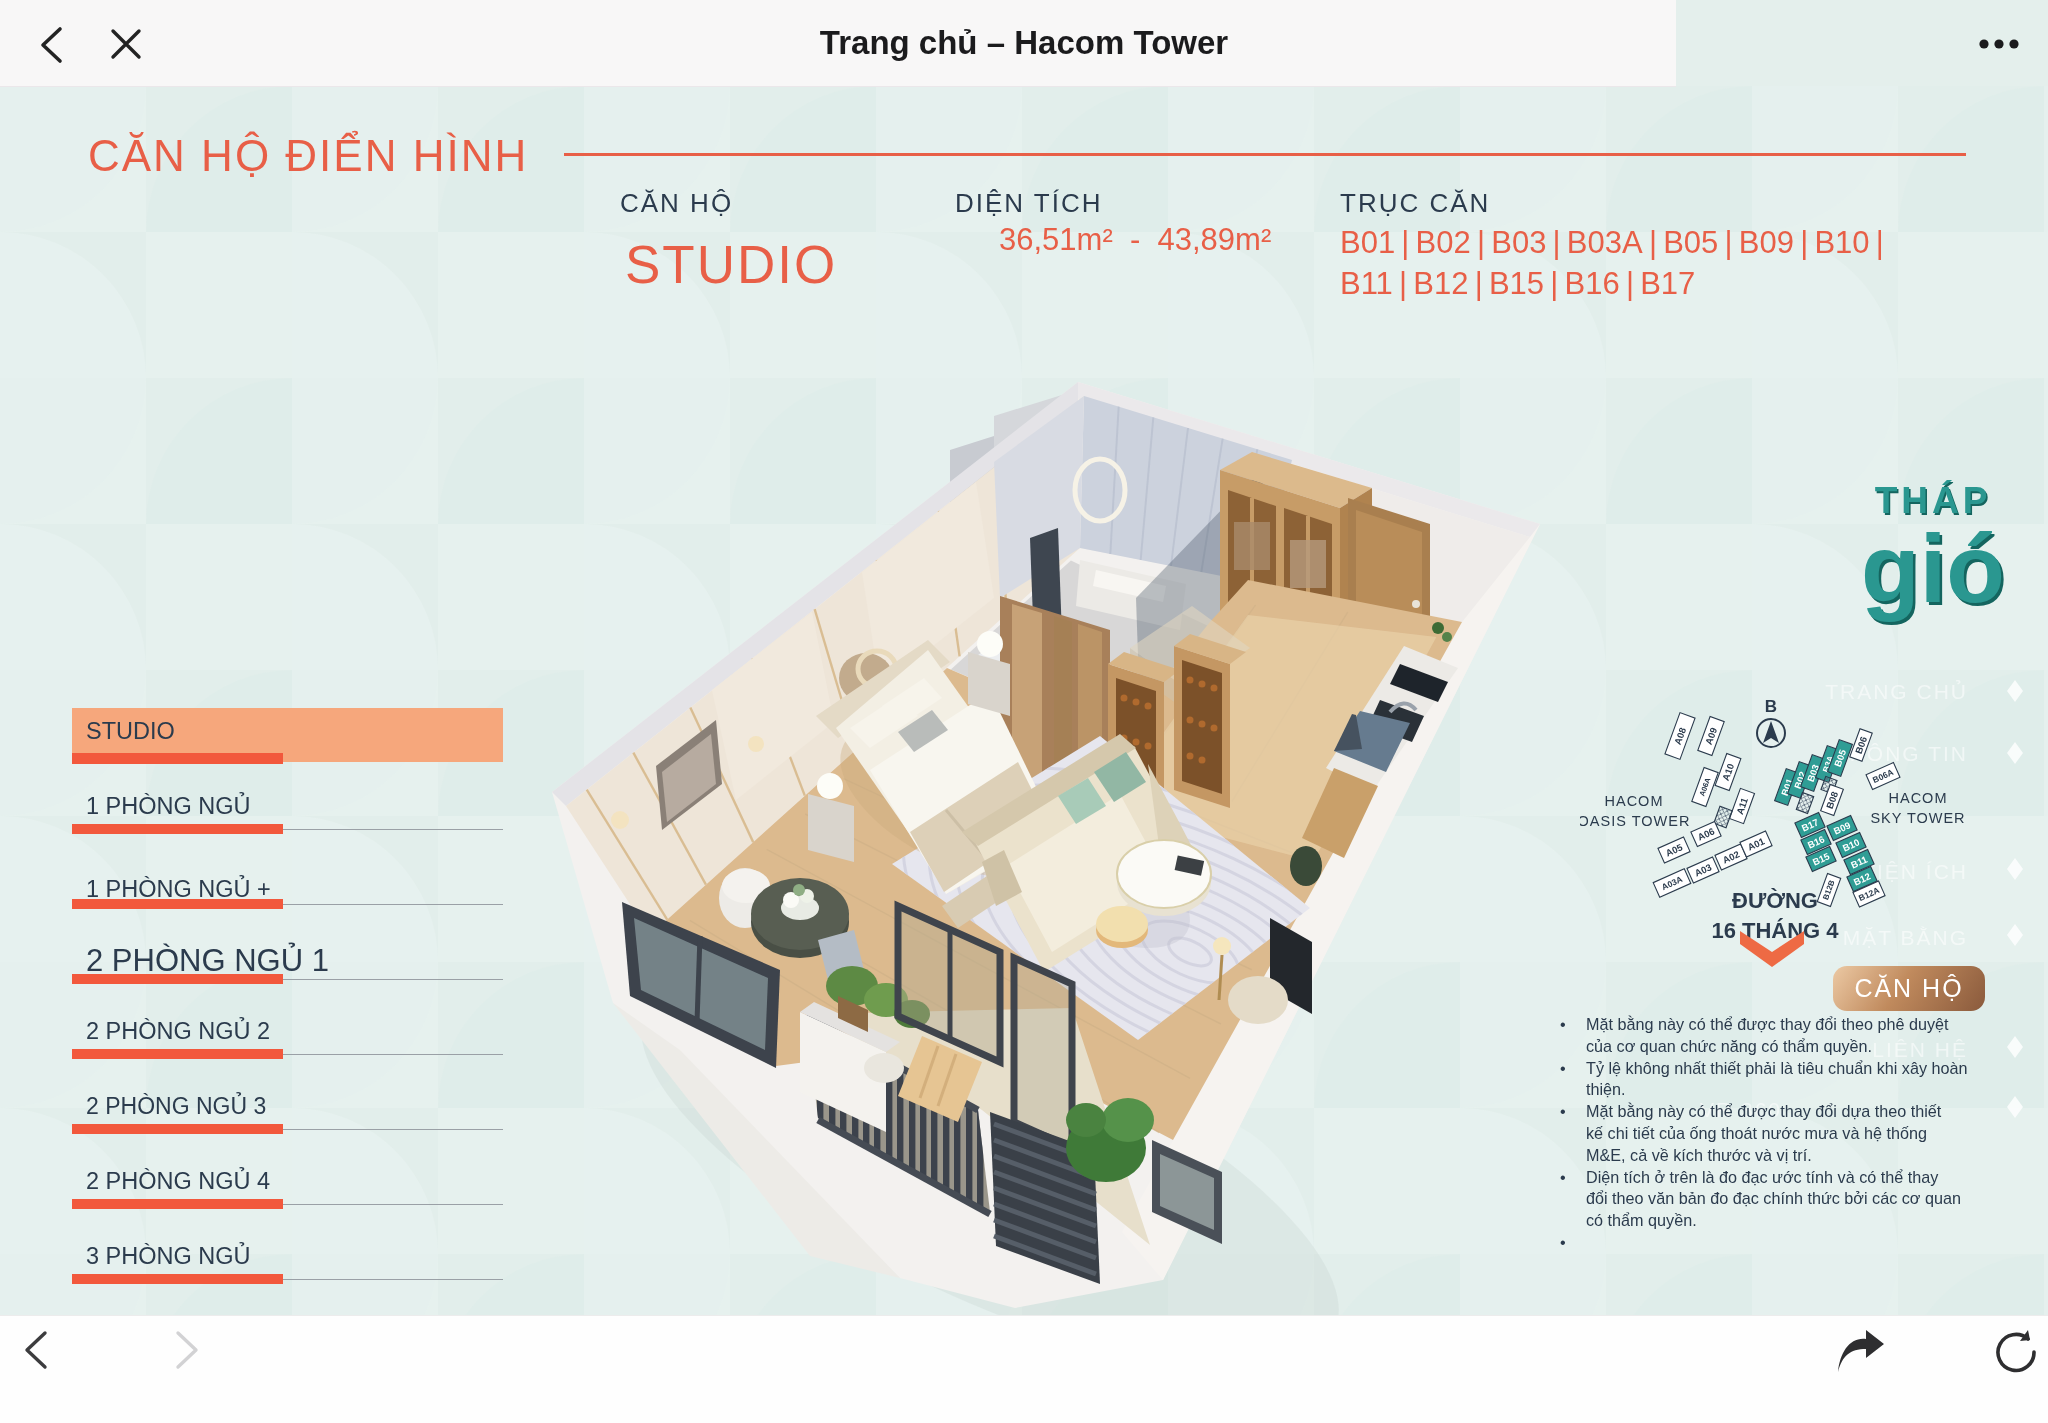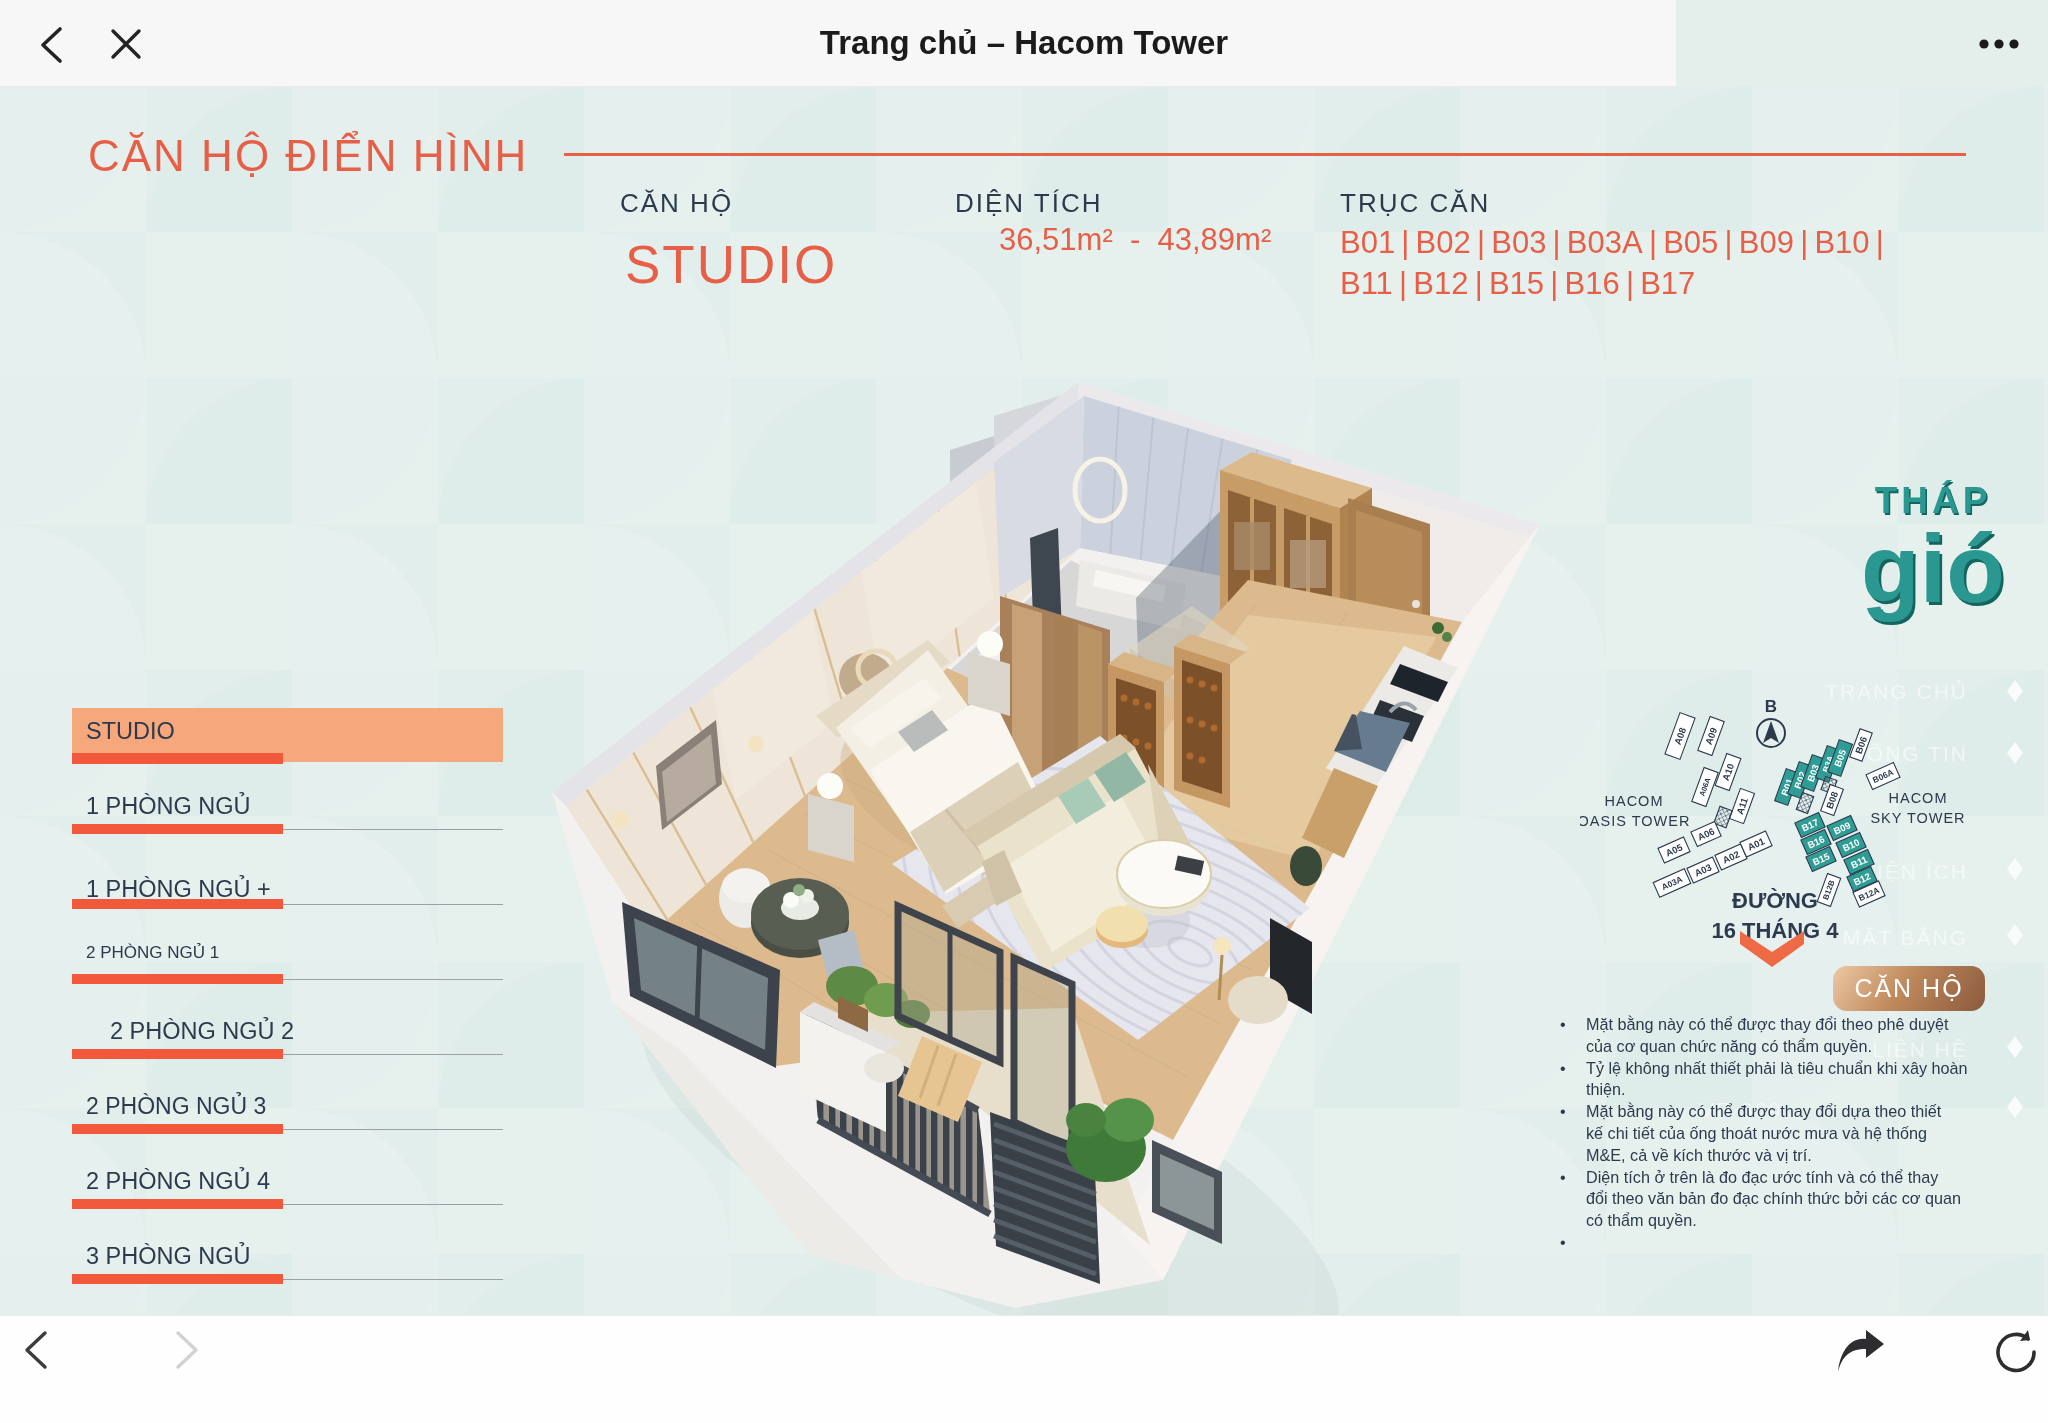--- a/index.html
+++ b/index.html
@@ -52,25 +52,25 @@
   <div class="abs" style="left:0;top:53px;width:211px;height:11px;background:#f2583c;"></div>
 
   <div class="abs navy" style="left:14px;top:93px;font-size:23.5px;">1 PHÒNG NGỦ</div>
   <div class="abs" style="left:0;top:129px;width:431px;height:1px;background:#9aa0a6;"></div>
   <div class="abs" style="left:0;top:124px;width:211px;height:10px;background:#f2583c;"></div>
 
   <div class="abs navy" style="left:14px;top:168px;font-size:23.5px;margin-top:8px;">1 PHÒNG NGỦ +</div>
   <div class="abs" style="left:0;top:204px;width:431px;height:1px;background:#9aa0a6;"></div>
   <div class="abs" style="left:0;top:199px;width:211px;height:10px;background:#f2583c;"></div>
 
-  <div class="abs navy" style="left:14px;top:243px;font-size:17px;">2 PHÒNG NGỦ 1</div>
+  <div class="abs navy" style="left:14px;top:243px;font-size:31px;">2 PHÒNG NGỦ 1</div>
   <div class="abs" style="left:0;top:279px;width:431px;height:1px;background:#9aa0a6;"></div>
   <div class="abs" style="left:0;top:274px;width:211px;height:10px;background:#f2583c;"></div>
 
-  <div class="abs navy" style="left:14px;top:318px;font-size:23.5px;margin-left:24px;">2 PHÒNG NGỦ 2</div>
+  <div class="abs navy" style="left:14px;top:318px;font-size:23.5px;">2 PHÒNG NGỦ 2</div>
   <div class="abs" style="left:0;top:354px;width:431px;height:1px;background:#9aa0a6;"></div>
   <div class="abs" style="left:0;top:349px;width:211px;height:10px;background:#f2583c;"></div>
 
   <div class="abs navy" style="left:14px;top:393px;font-size:23px;">2 PHÒNG NGỦ 3</div>
   <div class="abs" style="left:0;top:429px;width:431px;height:1px;background:#9aa0a6;"></div>
   <div class="abs" style="left:0;top:424px;width:211px;height:10px;background:#f2583c;"></div>
 
   <div class="abs navy" style="left:14px;top:468px;font-size:23.5px;">2 PHÒNG NGỦ 4</div>
   <div class="abs" style="left:0;top:504px;width:431px;height:1px;background:#9aa0a6;"></div>
   <div class="abs" style="left:0;top:499px;width:211px;height:10px;background:#f2583c;"></div>

